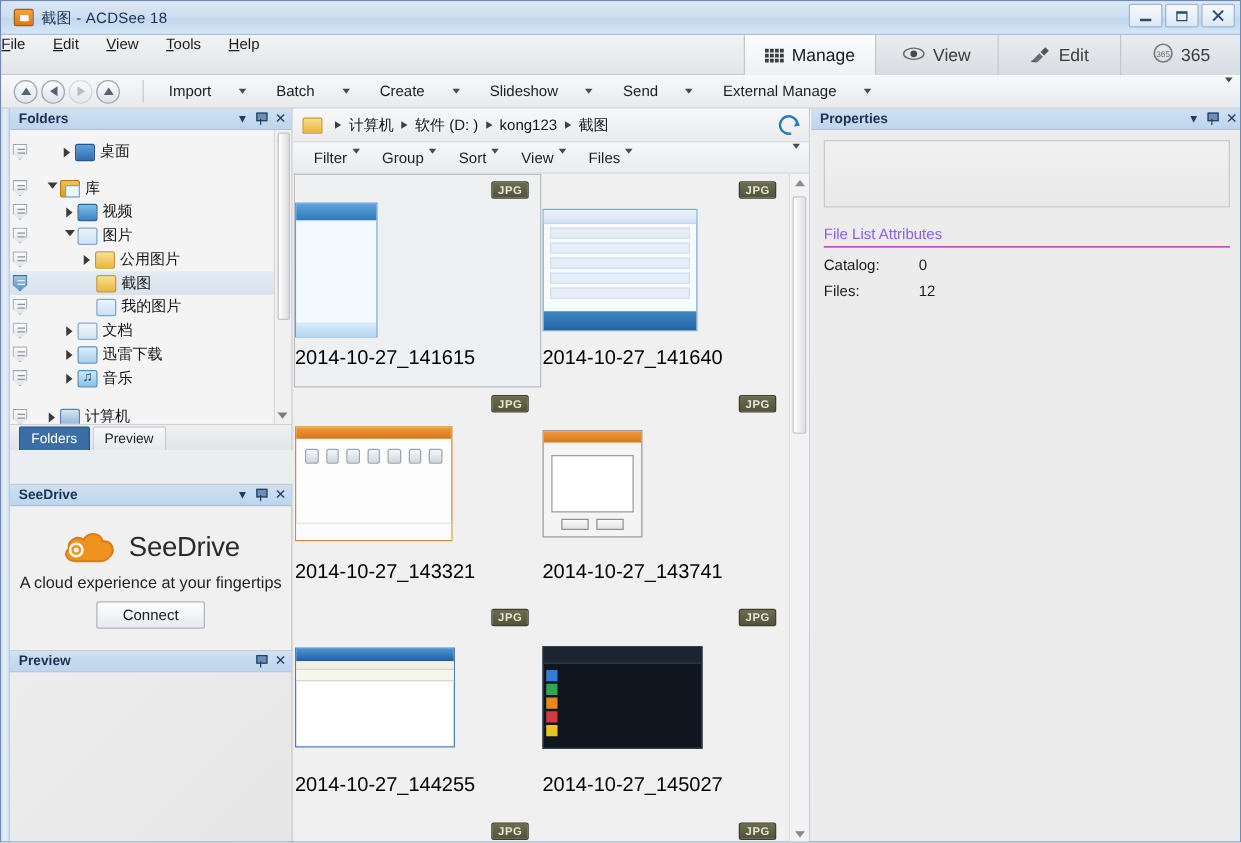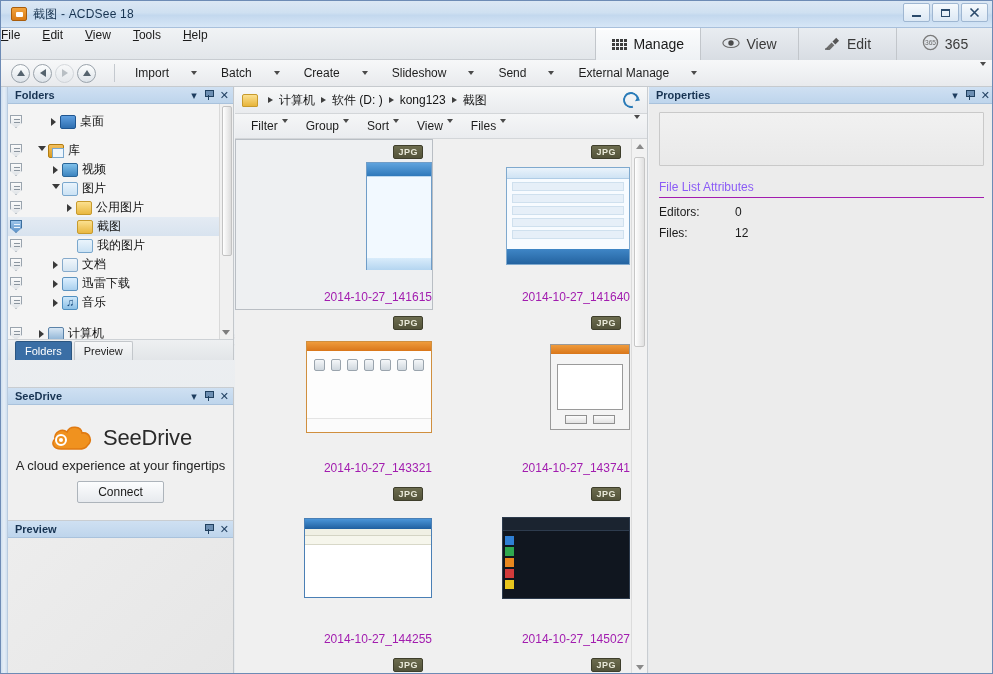--- a/index.html
+++ b/index.html
@@ -255,34 +255,34 @@
   .fb-overflow { margin-left: auto; margin-right: 7px; }
 
   
   .thumbs-wrap { flex: 1; position: relative; overflow: hidden; background: #f0f0f0; }
   .thumbs {
     position: absolute; left: 0; top: 0; right: 16px; bottom: 0;
     display: flex; flex-wrap: wrap; align-content: flex-start;
   }
   .cell {
     width: 198px; height: 171px;
-    display: flex; flex-direction: column; align-items: flex-end;
+    display: flex; flex-direction: column; align-items: flex-start;
     position: relative;
     border: 1px dotted transparent;
   }
   .cell.selected { background: #eef0f2; border: 1px solid #b9bec4; }
   .cell .badge {
     position: absolute; right: 9px; top: 5px;
     font-size: 9px; font-weight: bold; color: #e8e8d8;
     background: linear-gradient(#6c6c4e,#53533a);
     border: 1px solid #3e3e2b; border-radius: 2px; padding: 1px 4px;
     letter-spacing: .5px;
   }
   .shot { margin-top: 14px; display: flex; align-items: center; justify-content: center; height: 124px; }
-  .cap { font-size: 12px; color: #a21caf; margin-top: 12px; }
+  .cap { font-size: 16px; color: #000000; margin-top: 0; }
 
   
   .w-narrow { width: 66px; height: 108px; background: #eaf4fd; border: 1px solid #6f9dc8; }
   .w-narrow .tb { height: 13px; background: linear-gradient(#5fa3dd,#2f79bb); }
   .w-narrow .bd { height: 82px; background: #f2f9ff; border-top: 1px solid #bcd7ee; }
   .w-narrow .bt { height: 12px; background: linear-gradient(#d9ecfb,#b4d5f0); }
 
   .w-dialog { width: 124px; height: 98px; background: #f7fbff; border: 1px solid #7fa9ce; }
   .w-dialog .tb { height: 11px; background: linear-gradient(#eaf3fb,#cfe3f4); border-bottom: 1px solid #afcce6; }
   .w-dialog .row { height: 9px; margin: 3px 5px; background: #e6eff8; border: 1px solid #cfe0ee; }
@@ -777,21 +777,21 @@
       <span class="ph-btns">
         <span class="b">▾</span>
         <span class="pin-ico"></span>
         <span class="b">✕</span>
       </span>
     </div>
     <div class="props-body">
       <div class="props-box"></div>
       <div class="props-sect">File List Attributes</div>
       <div class="props-row">
-        <span class="props-key">Editors:</span>
+        <span class="props-key">Catalog:</span>
         <span class="props-val">0</span>
       </div>
       <div class="props-row">
         <span class="props-key">Files:</span>
         <span class="props-val">12</span>
       </div>
     </div>
   </div>
 
 </div>

